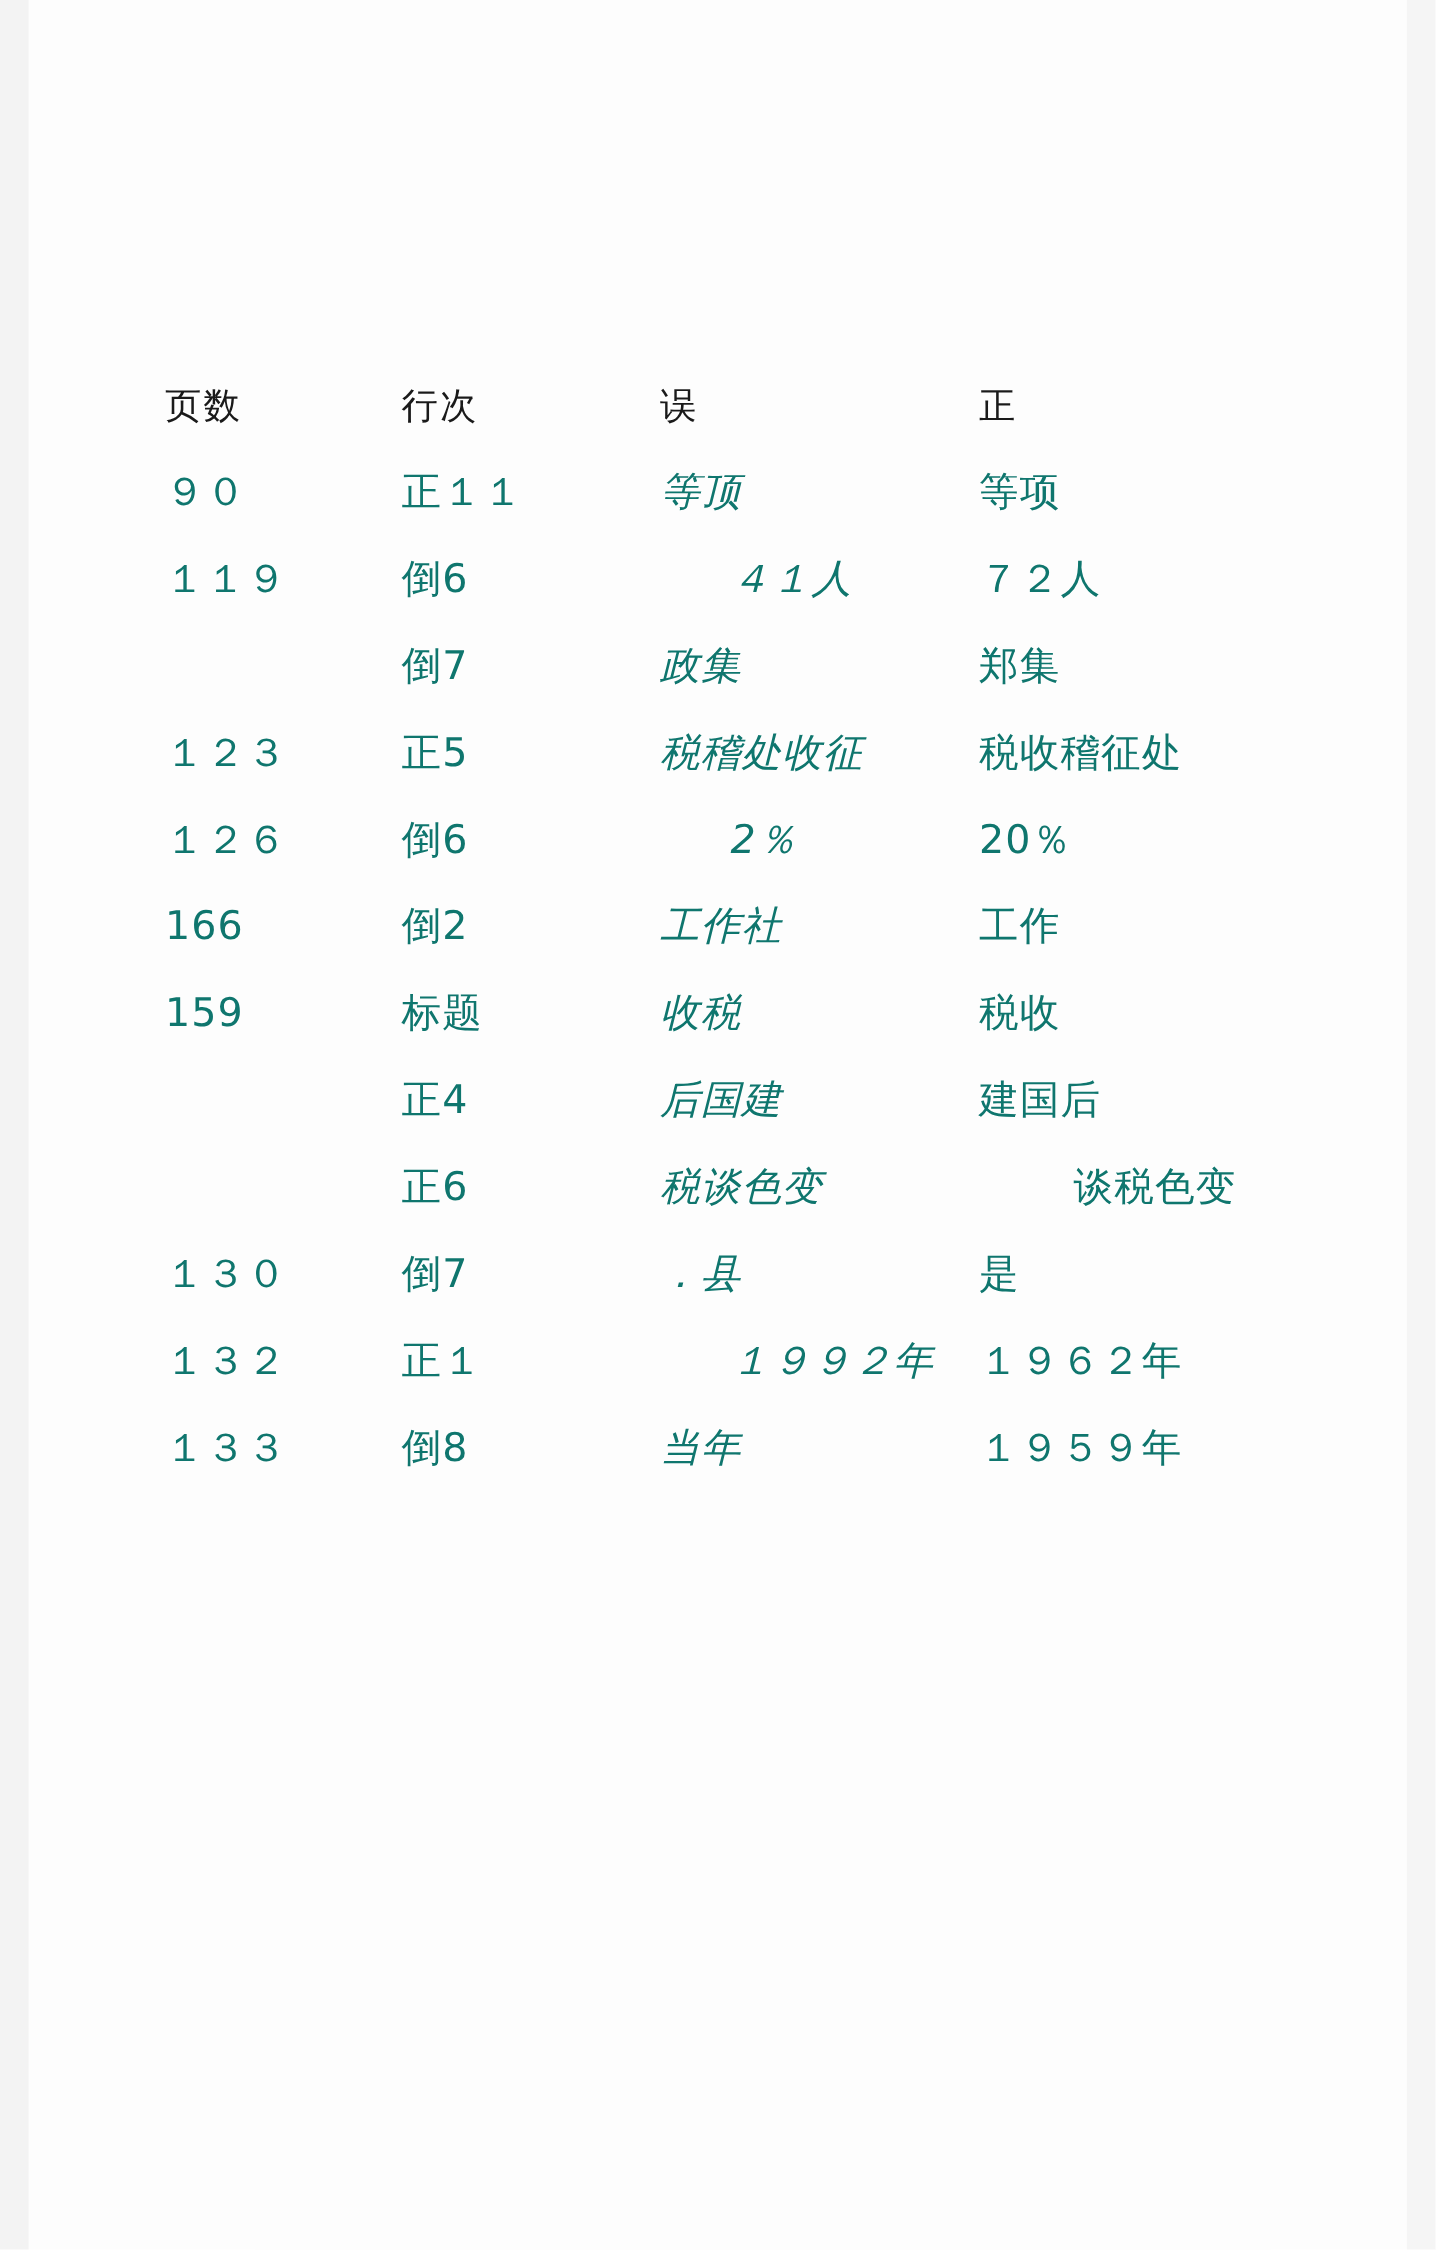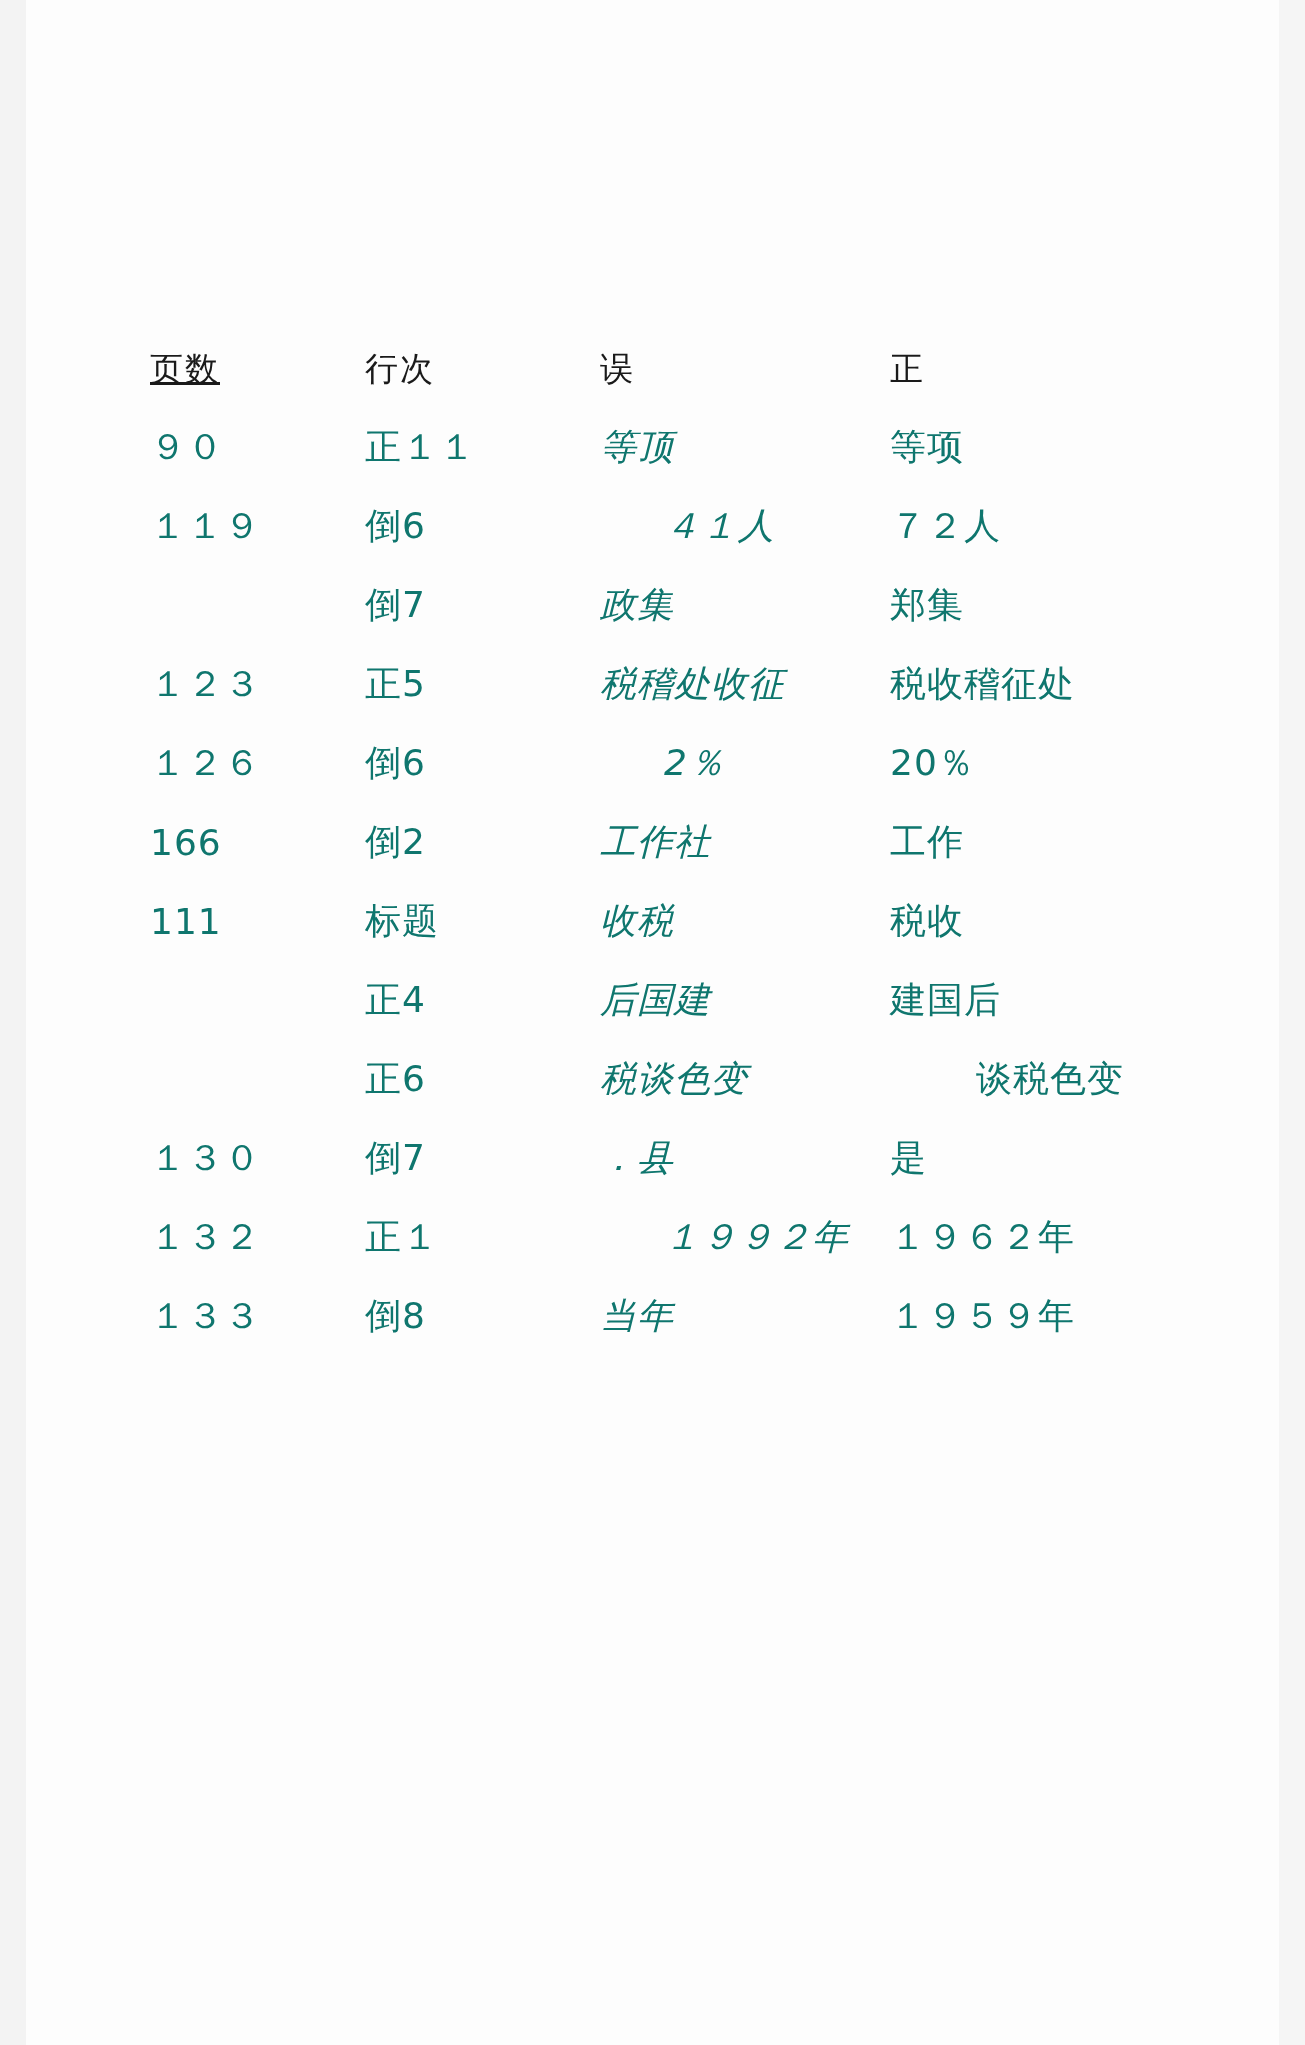--- a/index.html
+++ b/index.html
@@ -43,21 +43,21 @@
     vertical-align: middle;
     text-align: left;
     font-weight: normal;
   }
   .head-row th {
     height: 78px;
     font-size: 33px;
     letter-spacing: 2px;
     color: #1a1a1a;
   }
-  .col-page   { width: 215px; text-decoration: underline; }
+  .col-page   { width: 215px; }
   .col-line   { width: 235px; }
   .col-wrong  { width: 290px; }
   .col-right  { width: 270px; }
 
   .head-page  { padding-left: 6px; }
   .head-line  { padding-left: 12px; margin-left: 16px; }
   .head-wrong { padding-left: 72px; }
   .head-right { padding-left: 88px; }
 
   .data-row td {
@@ -133,21 +133,21 @@
         <td class="cell-wrong bold nudge">2％</td>
         <td class="cell-right bold">20％</td>
       </tr>
       <tr class="data-row">
         <td class="cell-page sp">166</td>
         <td class="cell-line">倒2</td>
         <td class="cell-wrong">工作社</td>
         <td class="cell-right">工作</td>
       </tr>
       <tr class="data-row">
-        <td class="cell-page sp">111</td>
+        <td class="cell-page sp">159</td>
         <td class="cell-line bold">标题</td>
         <td class="cell-wrong bold">收税</td>
         <td class="cell-right">税收</td>
       </tr>
       <tr class="data-row">
         <td class="cell-page sp"></td>
         <td class="cell-line">正4</td>
         <td class="cell-wrong">后国建</td>
         <td class="cell-right bold">建国后</td>
       </tr>

